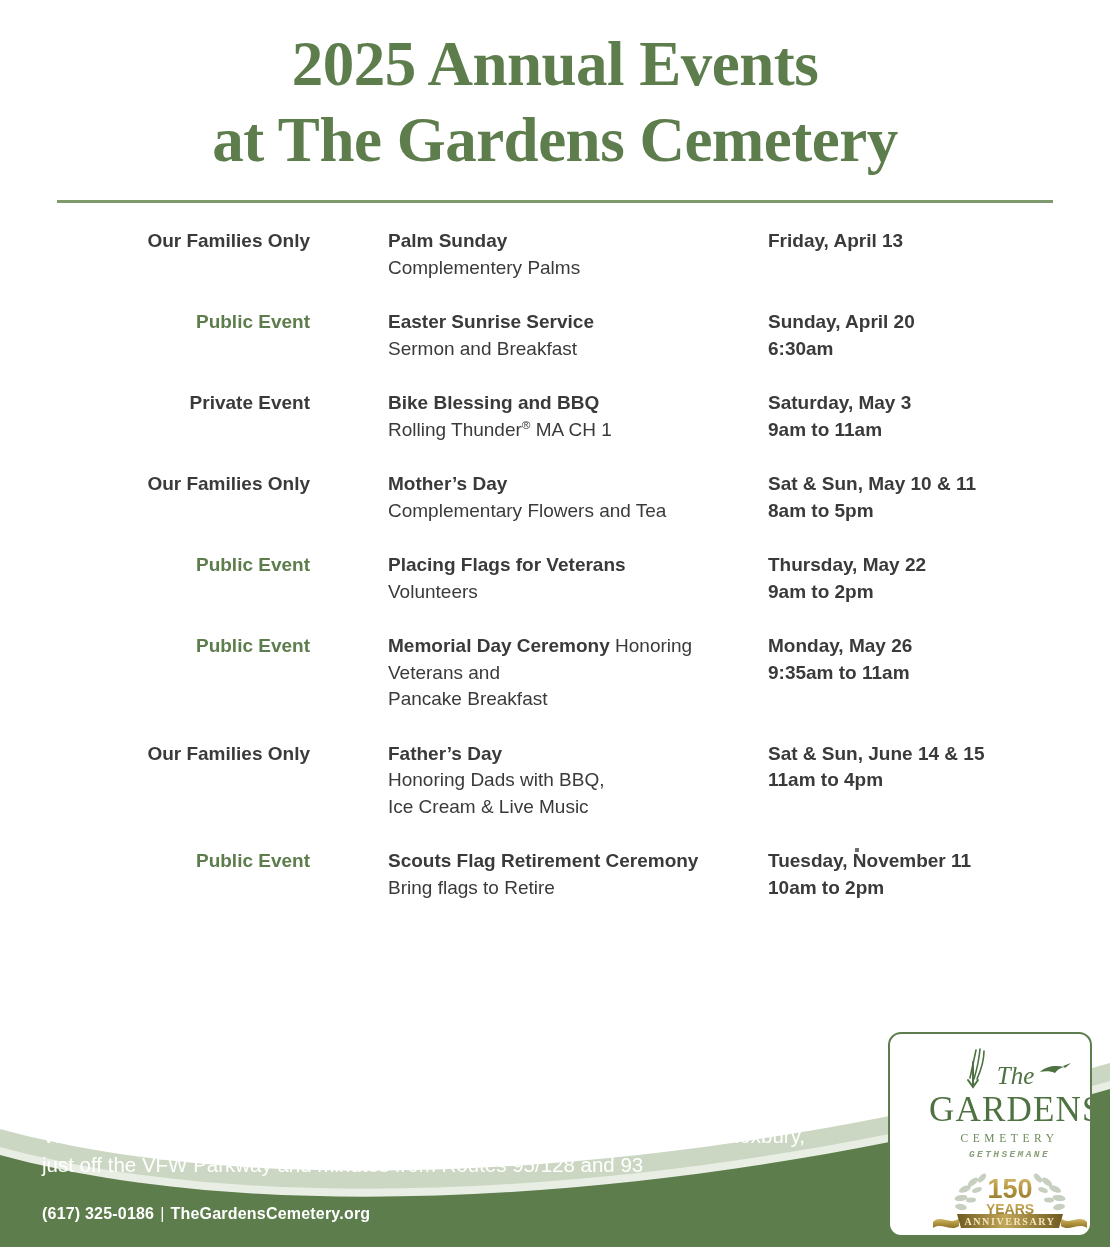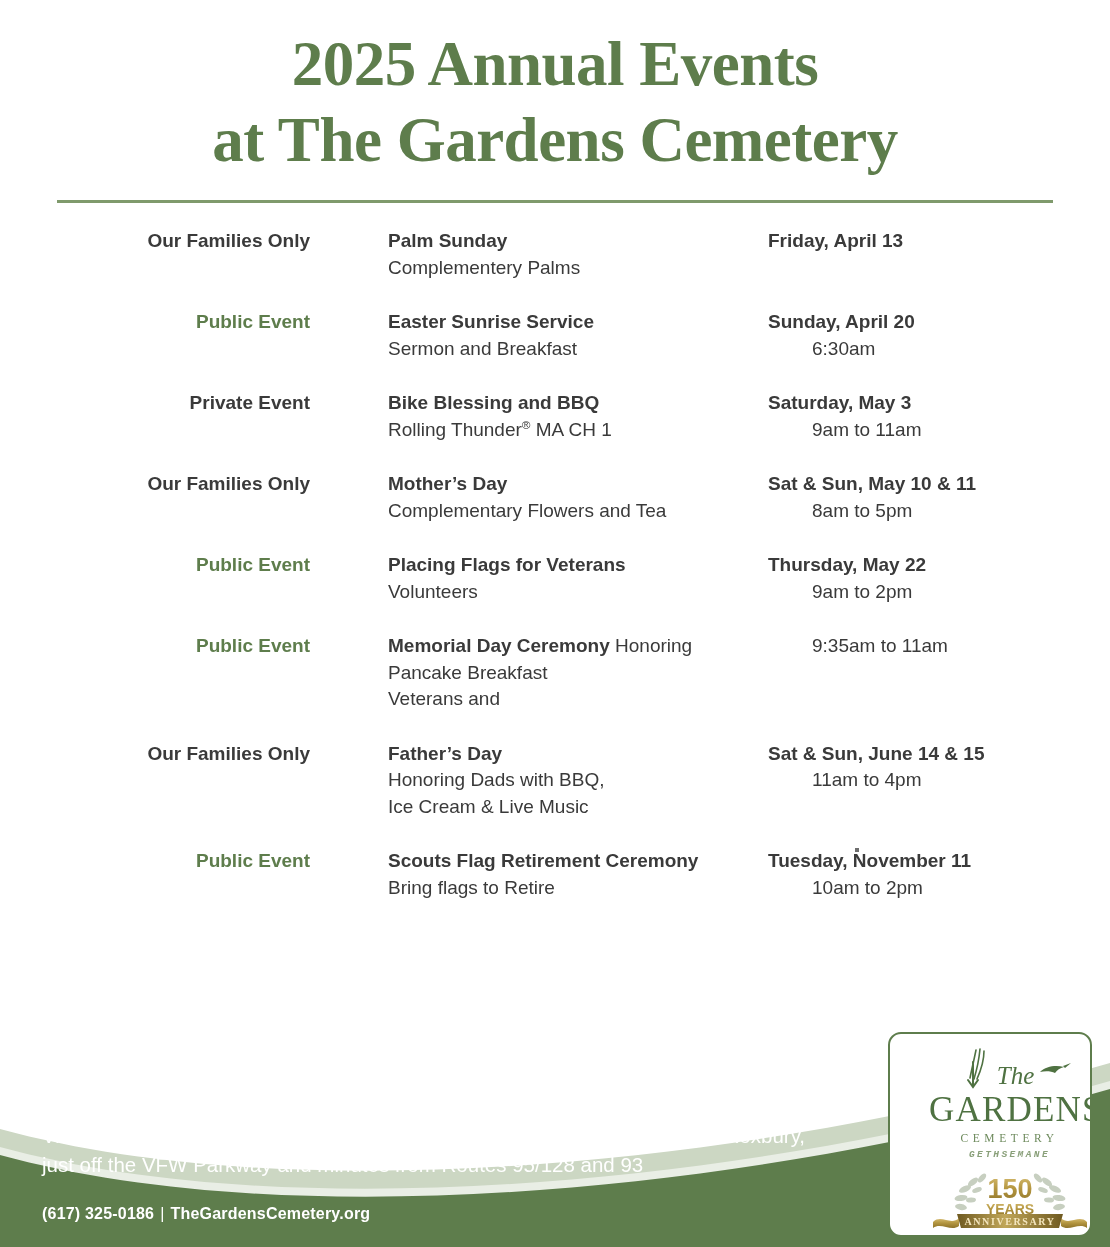--- a/index.html
+++ b/index.html
@@ -71,21 +71,21 @@
   .ev-sub { font-weight: normal; }
 
   .col-date {
     flex: 1 1 auto;
     padding-left: 38px;
     font-size: 19px;
     line-height: 26.5px;
     color: #3a3a3a;
   }
   .date-main { font-weight: bold; }
-  .date-time { font-weight: normal; margin-left: 44px; }
+  .date-time { font-weight: bold; }
 
   sup.reg { font-size: 0.62em; vertical-align: super; line-height: 0; }
 
   
   .stray-dot {
     position: absolute;
     left: 855px;
     top: 848px;
     width: 4px;
     height: 4px;
@@ -268,24 +268,25 @@
       </div>
       <div class="col-date">
         <div class="date-main">Thursday, May 22</div>
         <div class="date-time">9am to 2pm</div>
       </div>
     </div>
     <div class="event-row">
       <div class="col-category public">Public Event</div>
       <div class="col-event">
         <div><span class="ev-name">Memorial Day Ceremony</span><span class="ev-name-tail"> Honoring</span></div>
+        <div class="ev-sub">Veterans and</div>
         <div class="ev-sub">Pancake Breakfast</div>
-        <div class="ev-sub">Veterans and</div>
-      </div>
-      <div class="col-date">
+      </div>
+      <div class="col-date">
+        <div class="date-main">Monday, May 26</div>
         <div class="date-time">9:35am to 11am</div>
       </div>
     </div>
     <div class="event-row">
       <div class="col-category">Our Families Only</div>
       <div class="col-event">
         <div><span class="ev-name">Father’s Day</span></div>
         <div class="ev-sub">Honoring Dads with BBQ,</div>
         <div class="ev-sub">Ice Cream &amp; Live Music</div>
       </div>

